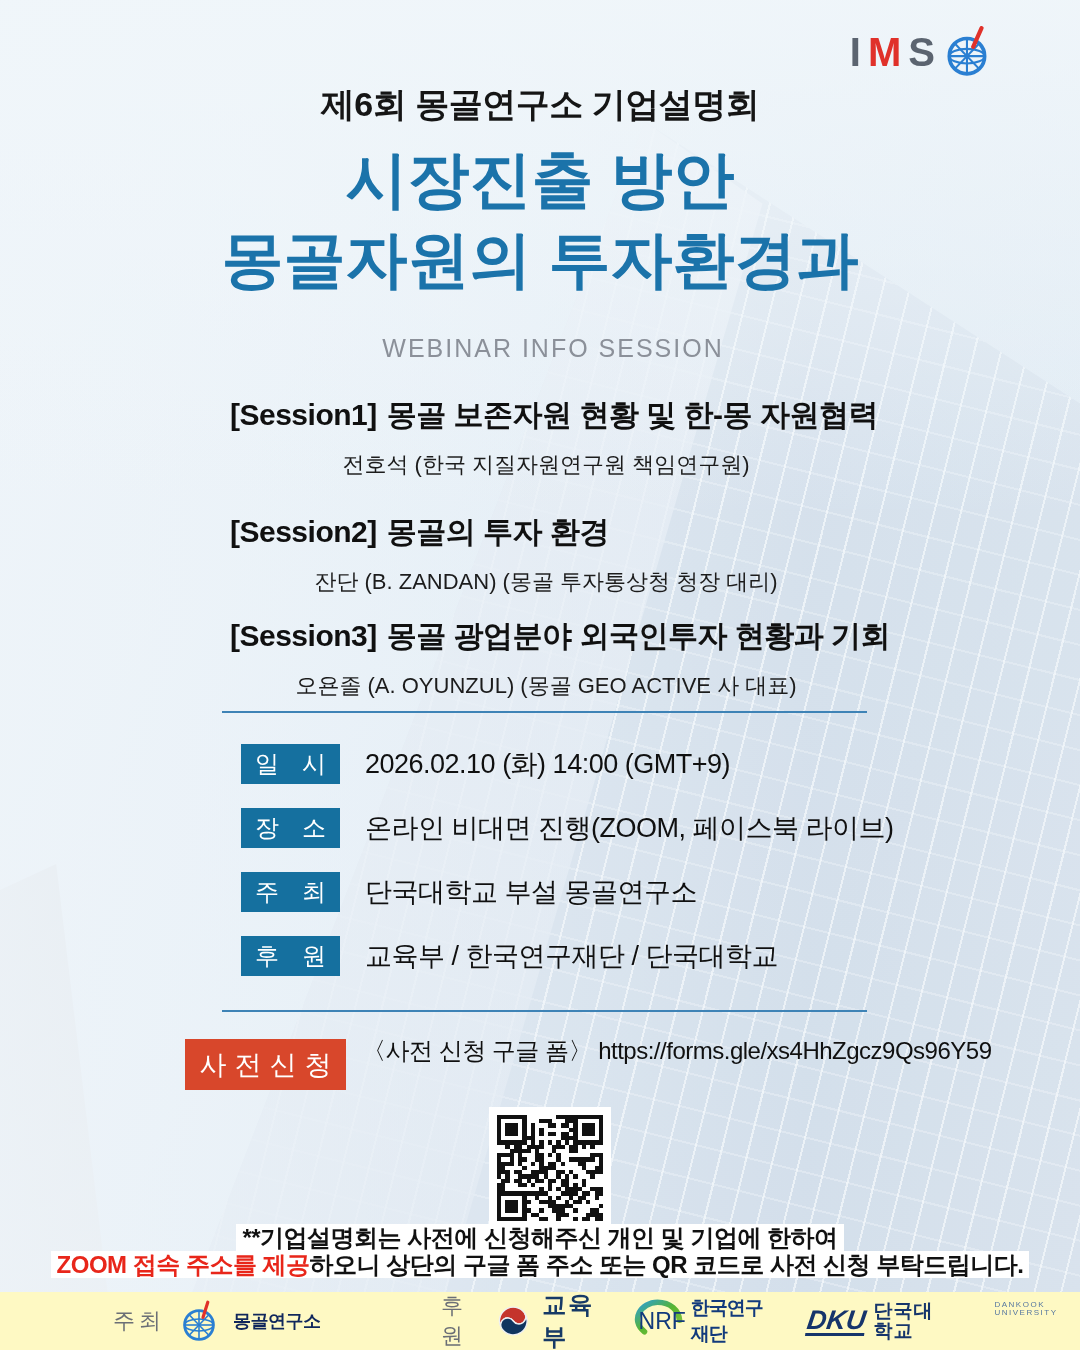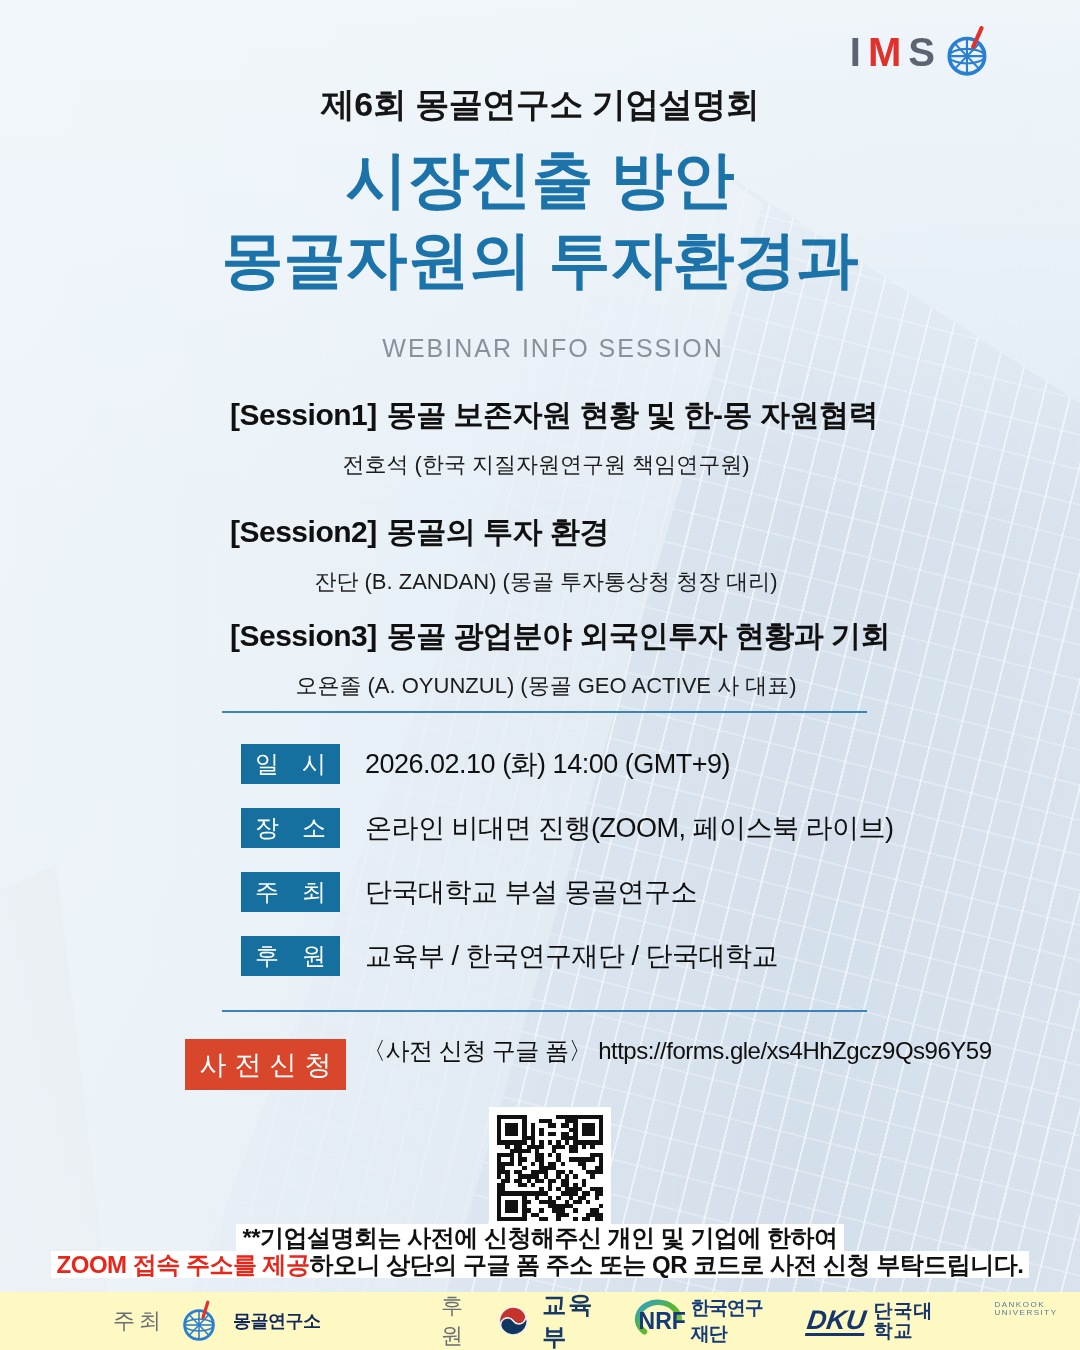--- a/index.html
+++ b/index.html
@@ -82,21 +82,21 @@
   .footer { position:absolute; left:0; bottom:0; width:100%; height:58px; background:#fef9c3; }
   .fgroup { position:absolute; top:0; height:58px; display:flex; align-items:center; }
   .f-host { left:113px; gap:14px; }
   .f-sponsor { left:441px; gap:12px; }
   .flabel { font-size:22px; color:#6b6f76; letter-spacing:4px; }
   .fname-mongol { font-size:18px; font-weight:bold; color:#10275c; letter-spacing:-0.5px; }
   .fname-moe { font-size:24px; font-weight:bold; color:#163a66; letter-spacing:2px; margin-right:14px; }
   .nrf { display:flex; align-items:center; gap:6px; margin-right:16px; }
   .nrf-mark { position:relative; width:64px; height:44px; }
   .nrf-mark svg { position:absolute; inset:0; }
-  .nrf-mark .abbr { position:absolute; left:6px; top:9px; font-size:23px; font-weight:700; color:#123a7c; }
+  .nrf-mark .abbr { position:absolute; left:6px; top:9px; font-size:23px; font-weight:400; color:#123a7c; }
   .nrf-name { font-size:19px; font-weight:bold; color:#123a7c; letter-spacing:-1px; }
   .dku { display:flex; align-items:center; gap:8px; }
   .dku-abbr { font-size:27px; font-weight:800; font-style:italic; color:#16356b;
     transform:skewX(-8deg); border-bottom:3px solid #16356b; line-height:26px; }
   .dku-text { display:flex; flex-direction:row; line-height:1.05; }
   .dku-kr { font-size:19px; font-weight:bold; color:#16356b; letter-spacing:1px; }
   .dku-en { font-size:8px; color:#5577a0; letter-spacing:1.5px;padding-left:48px; }
 </style>
 </head>
 <body>

